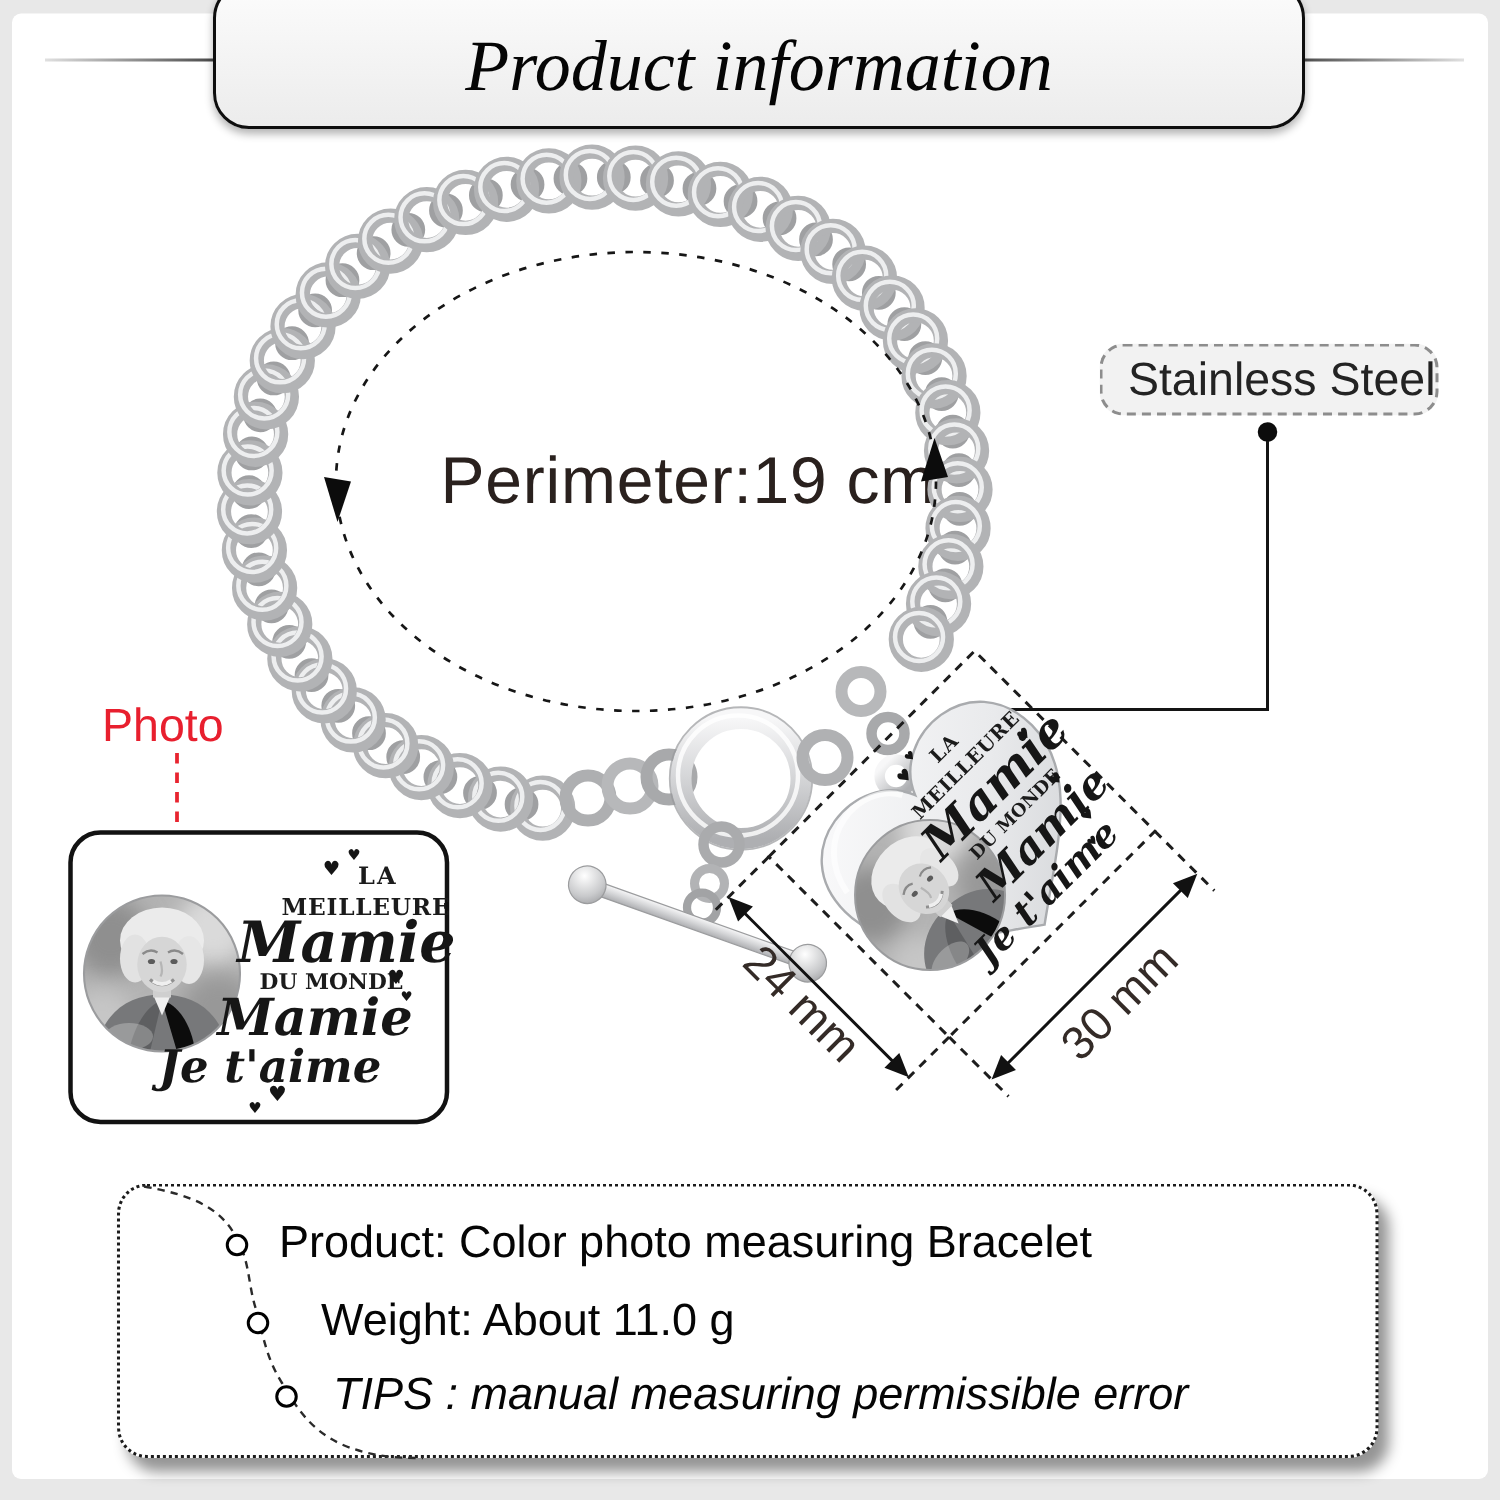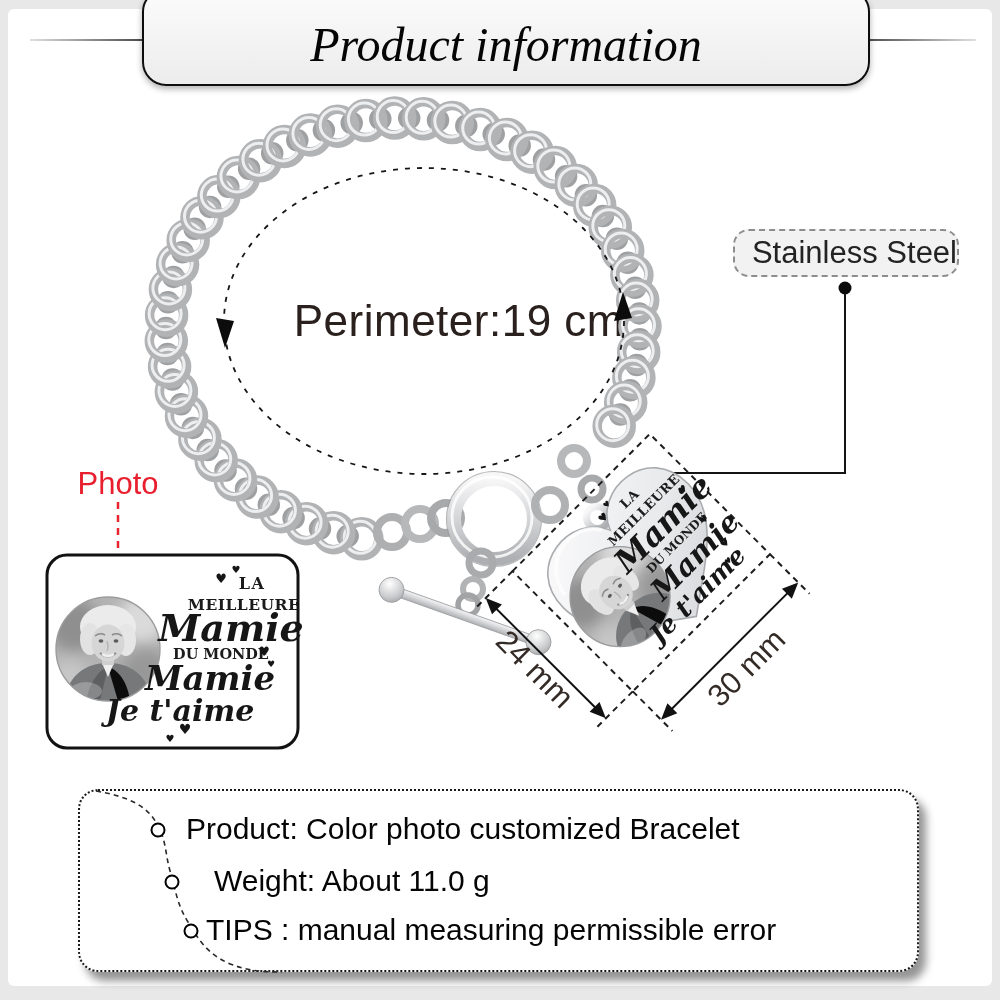--- a/index.html
+++ b/index.html
@@ -12,21 +12,21 @@
   .title-box span{font-family:"Liberation Serif",serif;font-style:italic;font-weight:normal;font-size:48px;color:#050505;line-height:78px;}
   .hline{position:absolute;top:39px;height:2px;}
   .hline.left{left:30px;width:112px;background:linear-gradient(90deg,#e0e0e0,#4a4a4a);}
   .hline.right{left:866px;width:110px;background:linear-gradient(90deg,#4a4a4a,#e0e0e0);}
   
   .perimeter{position:absolute;left:224px;top:296px;width:400px;text-align:right;
     font-size:44px;color:#2a211e;letter-spacing:.5px;}
   .steel-box{position:absolute;left:733px;top:229px;width:222px;height:44px;background:#f2f2f2;
     border:2px dashed #8d8d8d;border-radius:16px;display:flex;align-items:center;justify-content:flex-end;
     font-size:31px;color:#232323;}
-  .photo-label{position:absolute;left:68px;top:466px;width:100px;text-align:center;
+  .photo-label{position:absolute;left:68px;top:466px;width:100px;
     font-size:31px;color:#e81f2e;}
   
   .spec-box{position:absolute;left:78px;top:789px;width:837px;height:179px;background:#ffffff;
     border:2px dotted #1b1b1b;border-radius:20px;box-shadow:7px 9px 9px rgba(0,0,0,.42);}
   .spec-text{position:absolute;font-size:30px;color:#050505;white-space:nowrap;}
   svg.scene{position:absolute;left:0;top:0;z-index:5;pointer-events:none;}
   .slab{font-family:"DejaVu Serif",serif;font-weight:bold;fill:#1b1b1b;}
   .script{font-family:"DejaVu Serif",serif;font-style:italic;font-weight:bold;fill:#161616;}
   .heartglyph{font-family:"DejaVu Sans",sans-serif;fill:#151515;}
   .dimlabel{font-family:"Liberation Sans",sans-serif;font-size:31px;fill:#342b27;}
@@ -42,23 +42,23 @@
   <span>Product information</span>
 </div>
 
 <div class="perimeter">Perimeter:19 cm</div>
 <div class="steel-box">
   <span>Stainless Steel</span>
 </div>
 <div class="photo-label">Photo</div>
 
 <div class="spec-box"></div>
-<div class="spec-text" style="left:186px;top:812px;">Product: Color photo customized Bracelet</div>
+<div class="spec-text" style="left:186px;top:812px;">Product: Color photo measuring Bracelet</div>
 <div class="spec-text" style="left:214px;top:864px;">Weight: About 11.0 g</div>
-<div class="spec-text" style="left:206px;top:913px;">TIPS : manual measuring permissible error</div>
+<div class="spec-text" style="left:222px;top:913px;font-style:italic;">TIPS : manual measuring permissible error</div>
 
 <svg class="scene" width="1000" height="1000" viewBox="0 0 1000 1000">
   <defs>
     <linearGradient id="gMetal" x1="0" y1="0" x2="0" y2="1">
       <stop offset="0" stop-color="#f7f7f8"></stop>
         <stop offset=".5" stop-color="#d4d5d7"></stop>
         <stop offset="1" stop-color="#aeafb2"></stop>
     </linearGradient>
     <linearGradient id="gPendant" x1="0" y1="0" x2="1" y2="1">
       <stop offset="0" stop-color="#fbfbfc"></stop>

